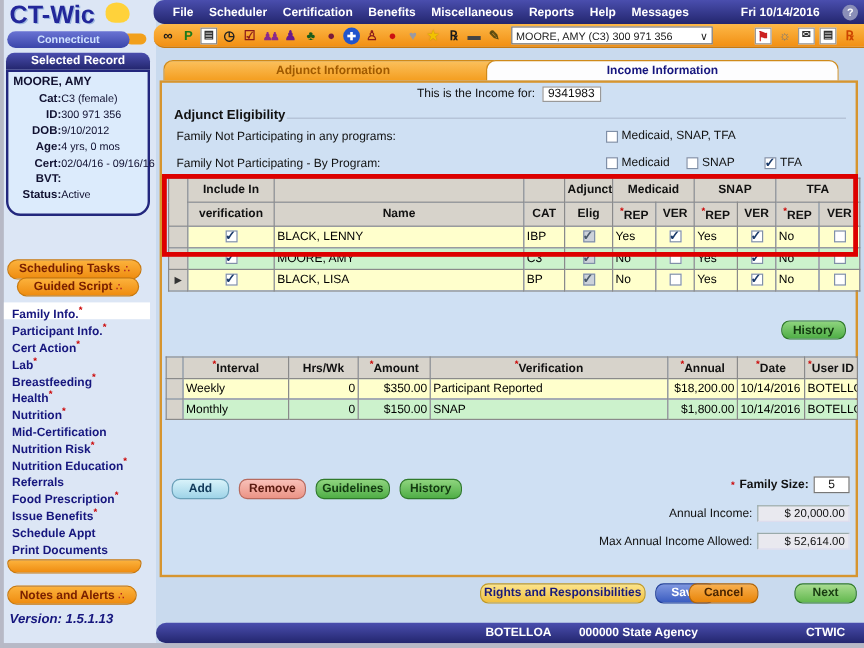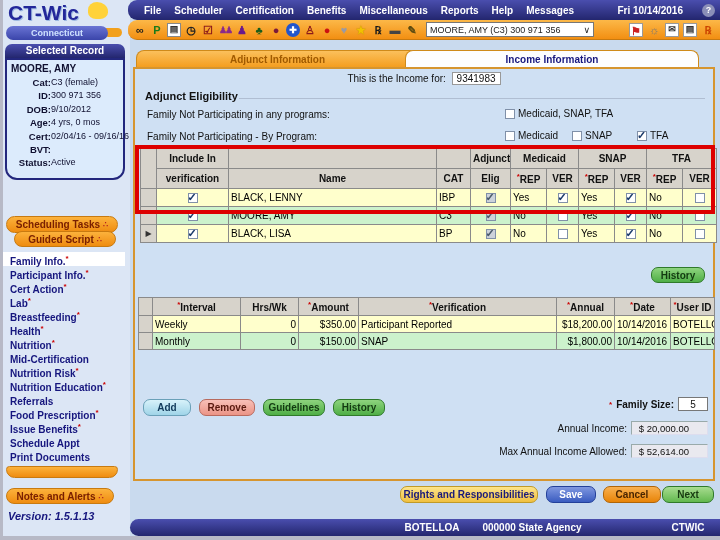--- a/index.html
+++ b/index.html
@@ -103,24 +103,24 @@
   
   .btn{position:absolute;border-radius:7px;font-size:10px;font-weight:bold;text-align:center;border:1px solid;cursor:default}
   .btn-history-top{right:8px;top:198px;width:54px;height:16px;line-height:15px;background:linear-gradient(#8ed47e,#4fae46);border-color:#2f7a2a;color:#123a10}
   .btn-add{left:8px;top:330px;width:48px;height:17px;line-height:16px;background:linear-gradient(#d8f2fa,#9fd4e8);border-color:#6aa0b8;color:#123a5a}
   .btn-remove{left:64px;top:330px;width:56px;height:17px;line-height:16px;background:linear-gradient(#f8c0b8,#eb9486);border-color:#b86a5e;color:#5a1a10}
   .btn-guidelines{left:128px;top:330px;width:62px;height:17px;line-height:16px;background:linear-gradient(#8ed47e,#4fae46);border-color:#2f7a2a;color:#123a10}
   .btn-history2{left:198px;top:330px;width:52px;height:17px;line-height:16px;background:linear-gradient(#8ed47e,#4fae46);border-color:#2f7a2a;color:#123a10}
   .tot-row{position:absolute;right:5px;font-size:10px;color:#111;display:flex;align-items:center;gap:4px;white-space:nowrap}
   .tot-lab{font-weight:bold}
   .fs-input{width:30px;height:14px;background:#fff;border:1px solid #777;text-align:center;font-size:10px;line-height:13px}
-  .sunken{width:77px;height:14px;background:#e9e9ef;border:1px solid #9aa;border-right-color:#dde;border-bottom-color:#dde;text-align:right;font-size:9.5px;line-height:13px;padding-right:18px}
+  .sunken{width:77px;height:14px;background:#e9e9ef;border:1px solid #9aa;border-right-color:#dde;border-bottom-color:#dde;text-align:right;font-size:9.5px;line-height:13px;padding-right:3px}
   .btn-rights{left:400px;top:486px;width:138px;height:17px;line-height:16px;background:linear-gradient(#fce48a,#f0c040);border-color:#c09a28;color:#1a1a7a}
   .btn-save{left:546px;top:486px;width:50px;height:17px;line-height:16px;background:linear-gradient(#7f97e0,#3a5cc0);border-color:#23409a;color:#fff}
-  .btn-cancel{left:603px;top:486px;width:58px;height:17px;line-height:16px;background:linear-gradient(#f8b050,#e88408);border-color:#b06508;color:#4a2500}
+  .btn-cancel{left:574px;top:486px;width:58px;height:17px;line-height:16px;background:linear-gradient(#f8b050,#e88408);border-color:#b06508;color:#4a2500}
   .btn-next{left:662px;top:486px;width:52px;height:17px;line-height:16px;background:linear-gradient(#a8dc90,#62b84e);border-color:#2f7a2a;color:#173a10}
   
   .statusbar{position:absolute;left:130px;top:519px;width:590px;height:17px;background:linear-gradient(#4a4eae,#23266e);border-radius:9px 0 0 9px;color:#fff;font-size:10px;font-weight:bold}
   .statusbar span{position:absolute;top:3px;transform:translateX(-50%)}
   .sb-user{left:302px}
   .sb-agency{left:402px}
   .sb-app{left:558px}
   .bottom-strip{position:absolute;left:0;top:536px;width:720px;height:4px;background:#b7b9c6}
   .left-strip{position:absolute;left:0;top:0;width:3px;height:540px;background:#b7b9c6}
 </style>

